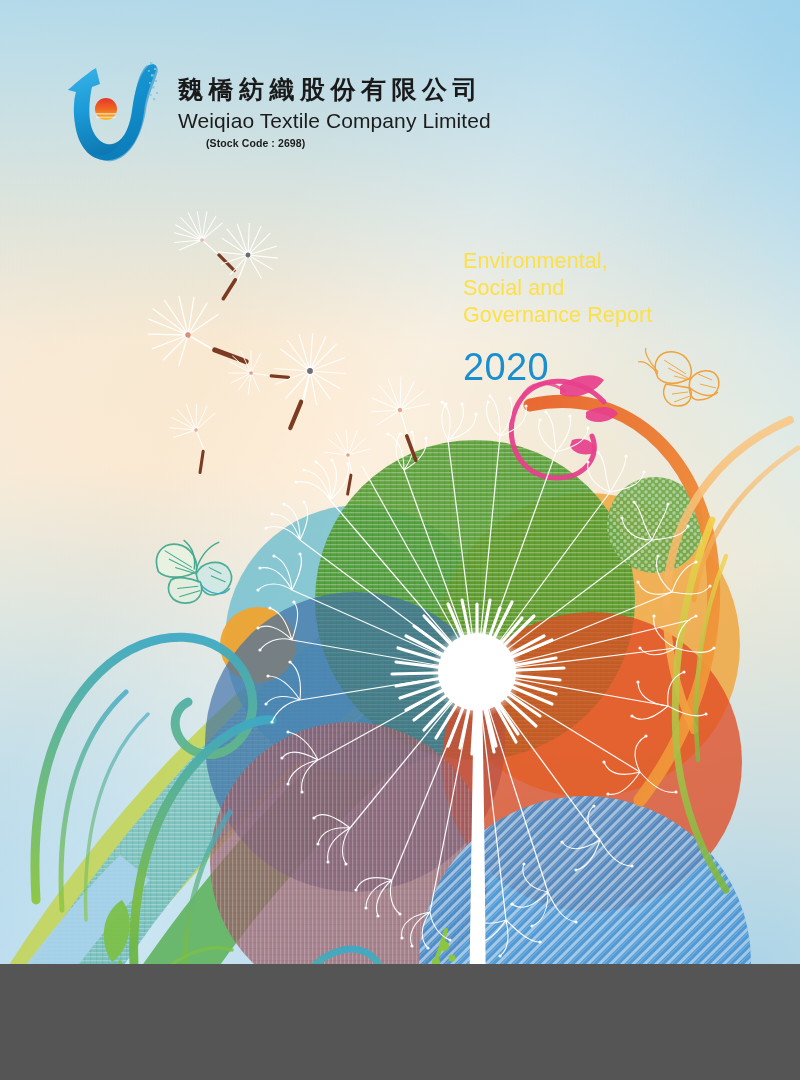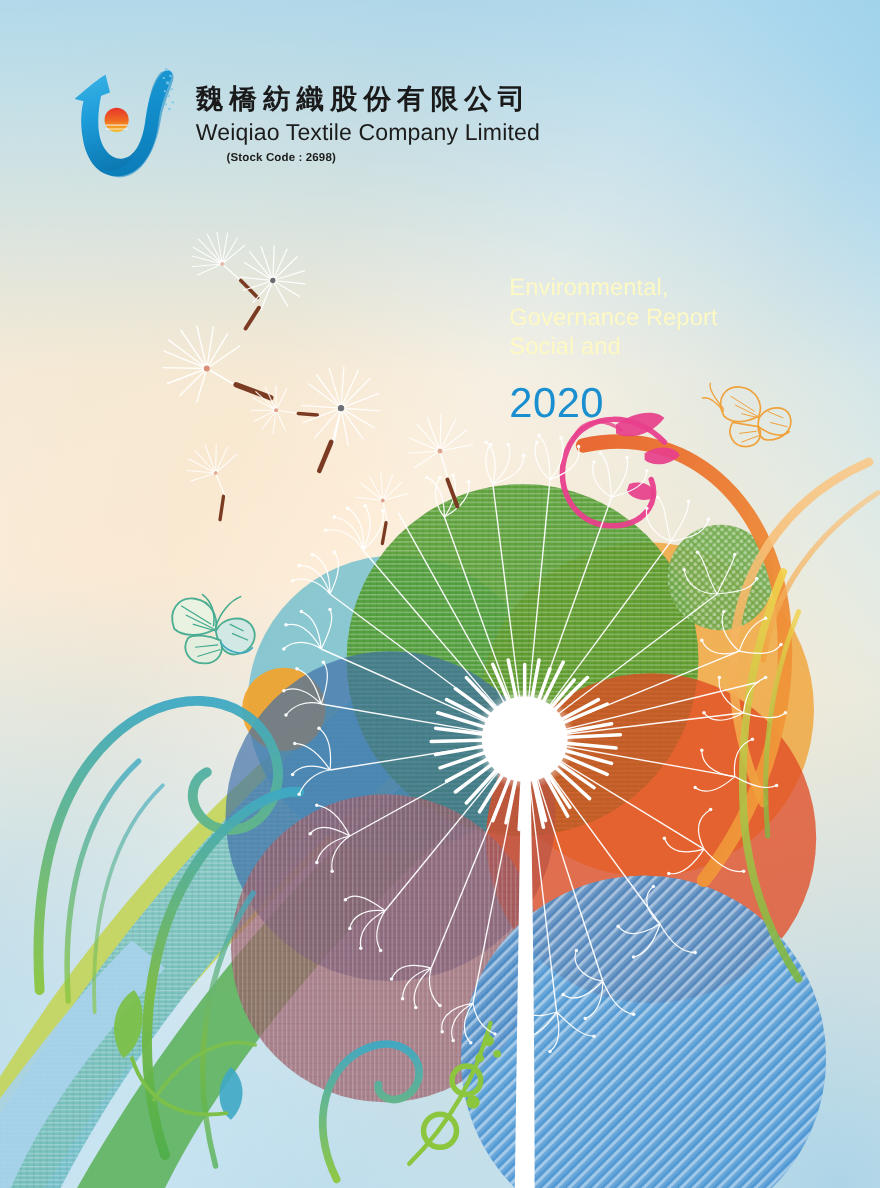--- a/index.html
+++ b/index.html
@@ -1,17 +1,17 @@
 <!DOCTYPE html>
 <html><head>
 <meta charset="utf-8">
 <style>
   html,body{margin:0;padding:0;background:#555;}
   #cover{
-    position:relative;width:800px;height:1080px;overflow:hidden;
+    position:relative;width:800px;height:964px;overflow:hidden;
     font-family:"Liberation Sans","DejaVu Sans",sans-serif;
   }
   
   .bg-base{
     position:absolute;inset:0;
     background:
       radial-gradient(ellipse 120% 80% at 18% 92%, rgba(176,216,236,.95) 0%, rgba(176,216,236,0) 55%),
       radial-gradient(ellipse 90% 70% at 95% 100%, rgba(166,210,232,.9) 0%, rgba(166,210,232,0) 60%),
       radial-gradient(ellipse 110% 85% at 40% 45%, rgba(253,232,205,.95) 0%, rgba(252,234,210,.35) 48%, rgba(252,234,210,0) 70%),
       linear-gradient(208deg,#a9d8ee 0%, #bfe1f1 16%, #d8ebec 33%, #eceadb 47%, #f6ecdd 60%, #eaeee4 74%, #d4e7ef 88%, #bcdcef 100%);
@@ -37,21 +37,21 @@
     font-size:21px;color:#1c1c1c;letter-spacing:.1px;white-space:nowrap;
     margin-top:3px;line-height:1.2;
   }
   .brand-code{
     font-size:10.5px;color:#1c1c1c;font-weight:700;margin-top:4px;letter-spacing:.1px;padding-left:28px;
   }
 
   
   .title-block{position:absolute;left:463px;top:248px;}
   .title-line{
-    font-size:21.5px;color:#fef9c3;line-height:27px;letter-spacing:.1px;white-space:nowrap;
+    font-size:21.5px;color:#fde047;line-height:27px;letter-spacing:.1px;white-space:nowrap;
   }
   .title-year{
     font-size:38px;color:#1a8fd0;line-height:44px;margin-top:16px;letter-spacing:.4px;
   }
 
   
   .art{position:absolute;inset:0;}
   svg.full{position:absolute;left:0;top:0;width:800px;height:1080px;}
 </style>
 </head>
@@ -614,18 +614,18 @@
     </svg>
     <div class="brand">
       <div class="brand-cn">魏橋紡織股份有限公司</div>
       <div class="brand-en">Weiqiao Textile Company Limited</div>
       <div class="brand-code">(Stock Code : 2698)</div>
     </div>
   </div>
 
   <div class="title-block">
     <div class="title-line">Environmental,</div>
+    <div class="title-line">Social and</div>
     <div class="title-line">Governance Report</div>
-    <div class="title-line">Social and</div>
     <div class="title-year">2020</div>
   </div>
 
 </div>
 
 </body></html>

